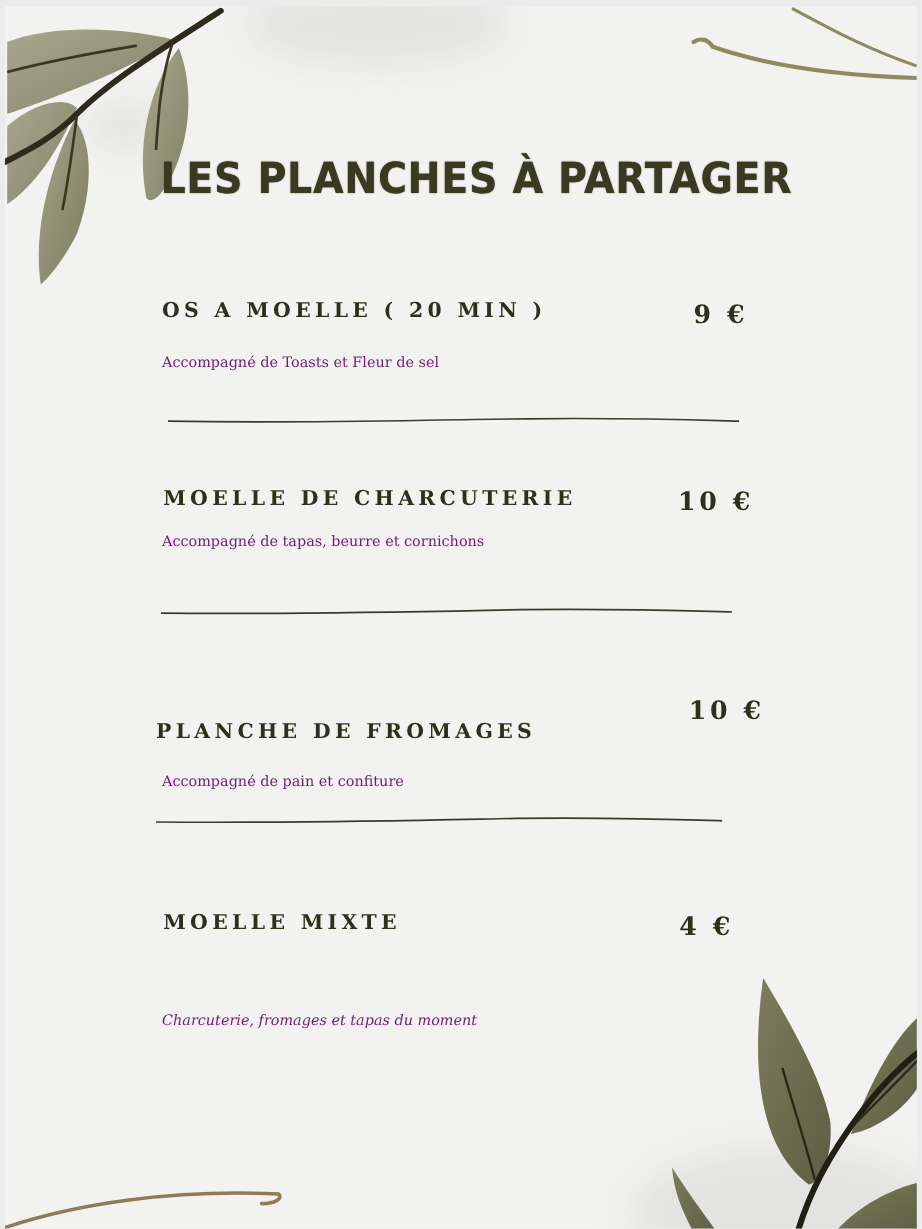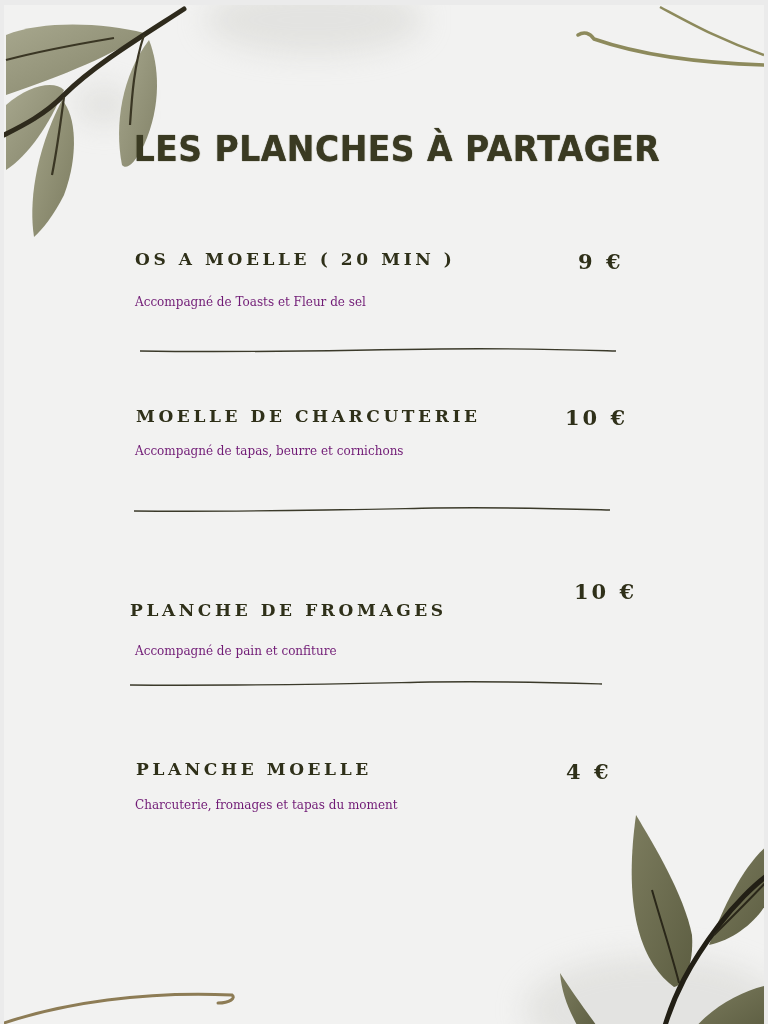--- a/index.html
+++ b/index.html
@@ -140,17 +140,17 @@
 
   <div class="item-name" style="left:126px;top:575px;margin-top:20px;">PLANCHE DE FROMAGES</div>
   <div class="item-price" style="left:570px;top:574px;">10 €</div>
   <div class="item-desc" style="left:131px;top:611px;margin-top:28px;">Accompagné de pain et confiture</div>
   <div class="divider" style="left:126px;top:673px;">
     <svg width="472" height="10" viewBox="0 0 472 10">
         <path d="M0,7 C120,8 200,6 300,4 C380,3 440,5 472,6" stroke="#3b3a2a" stroke-width="1.4" fill="none"></path>
       </svg>
   </div>
 
-  <div class="item-name" style="left:132px;top:754px;">PLANCHE MOELLE</div>
+  <div class="item-name" style="left:132px;top:754px;">MOELLE MIXTE</div>
   <div class="item-price" style="left:562px;top:754px;">4 €</div>
-  <div class="item-desc" style="left:131px;top:793px;">Charcuterie, fromages et tapas du moment</div>
+  <div class="item-desc" style="left:131px;top:838px;font-style:italic;">Charcuterie, fromages et tapas du moment</div>
 
 </div>
 
 </body></html>

